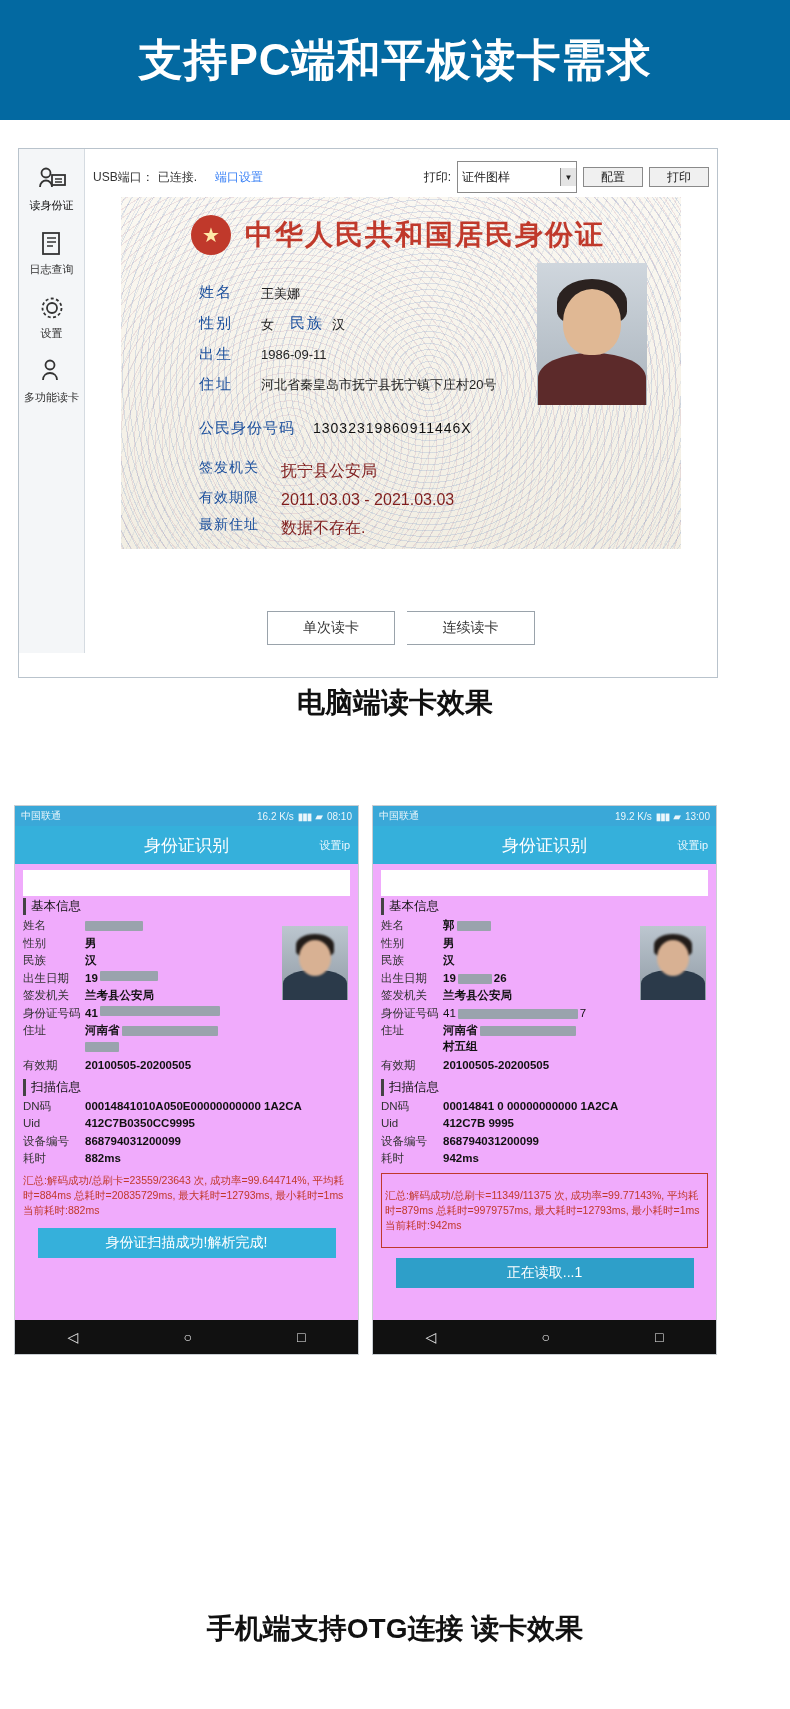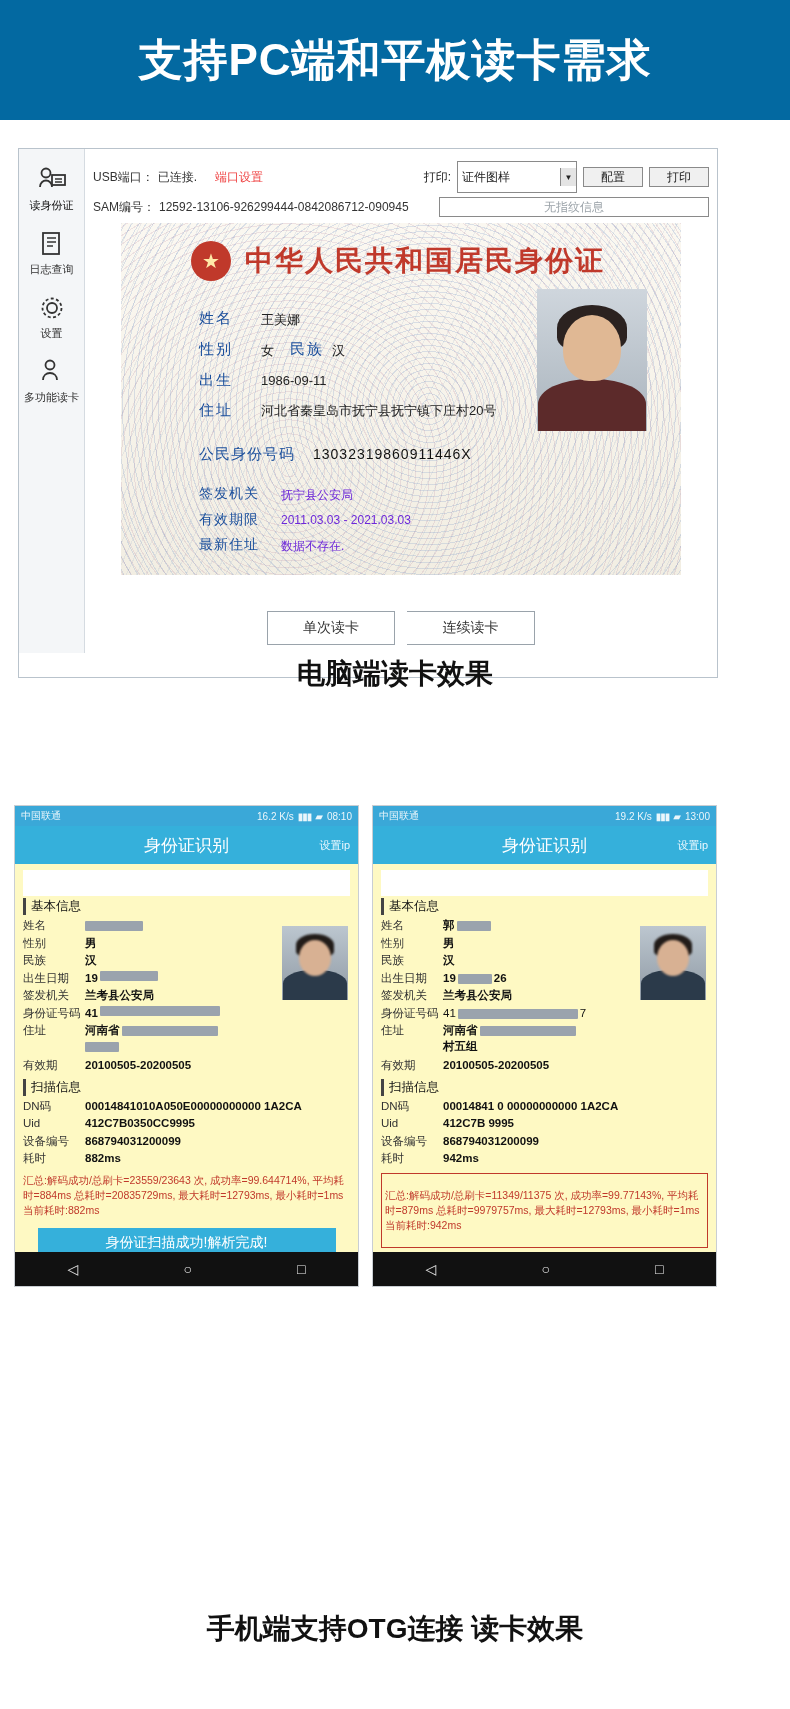--- a/index.html
+++ b/index.html
@@ -72,21 +72,21 @@
 
   .content { flex: 1; position: relative; padding: 12px 8px; }
 
   .toolbar-row {
     display: flex; align-items: center;
     font-size: 12px;
     margin-bottom: 4px;
   }
   .tl-label { color: #333; margin-right: 4px; }
   .tl-val { color: #333; margin-right: 18px; }
-  .tl-link { color: #ef4444; margin-right: 8px; }
+  .tl-link { color: #3b82f6; margin-right: 8px; }
 
   .print-box {
     margin-left: auto;
     display: flex; align-items: center; gap: 6px;
   }
   .sel {
     display: flex; align-items: center;
     border: 1px solid #8a8a8a; background: #ffffff;
     height: 32px; font-size: 12px; padding: 0 0 0 4px;
     min-width: 120px;
@@ -150,21 +150,21 @@
   .idnum-row {
     position: absolute; left: 78px; top: 222px;
     display: flex; align-items: baseline;
   }
   .idnum-key { color: #1b4f9c; font-size: 15px; letter-spacing: 1px; }
   .idnum-val { color: #111; font-size: 14px; margin-left: 18px; letter-spacing: 1px; }
 
   .extra { position: absolute; left: 78px; top: 262px; width: 400px; }
   .erow { display: flex; font-size: 14px; margin-bottom: 7px; }
   .ekey { color: #1b4f9c; width: 82px; letter-spacing: 1px; flex: none; }
-  .eval { color: #6d28d9; font-size: 12px; padding-top: 2px; }
+  .eval { color: #7f1d1d; font-size: 16px; padding-top: 2px; }
 
   .photo {
     position: absolute; right: 34px; top: 66px;
     width: 110px; height: 142px;
     background: linear-gradient(180deg,#cfd6dd,#aab4bd);
     overflow: hidden;
   }
   .photo .face {
     position: absolute; left: 50%; top: 26px; transform: translateX(-50%);
     width: 58px; height: 66px; border-radius: 50% 50% 45% 45%;
@@ -190,28 +190,28 @@
     width: 128px; height: 34px;
     display: flex; align-items: center; justify-content: center;
     font-size: 14px; color: #333;
   }
   .read-btn + .read-btn { border-left: none; }
 
   .caption {
     position: absolute; left: 0; width: 790px;
     text-align: center; font-size: 28px; font-weight: bold; color: #111;
   }
-  .caption.c1 { top: 655px; }
+  .caption.c1 { top: 684px; }
   .caption.c2 { top: 1610px; }
 
   
   .phone {
     position: absolute;
-    width: 345px; height: 482px;
-    background: #fef9c3;
+    width: 345px; height: 550px;
+    background: #f0abfc;
     border: 1px solid #c9ced3;
     overflow: hidden;
   }
   .phone.left { left: 14px; top: 805px; }
   .phone.right { left: 372px; top: 805px; }
 
   .status-bar {
     height: 20px; background: #3aa8d8; color: #eaf6fb;
     display: flex; align-items: center; padding: 0 6px;
     font-size: 10px;
@@ -373,25 +373,20 @@
           <span>打印:</span>
           <div class="sel">
             <span class="sel-text">证件图样</span>
             <span class="sel-arrow">▼</span>
           </div>
           <div class="btn-sm">配置</div>
           <div class="btn-sm">打印</div>
         </div>
       </div>
 
-      <div class="row2">
-        <span class="tl-label">SAM编号：</span>
-        <span class="tl-val">12592-13106-926299444-0842086712-090945</span>
-        <div class="finger-bar">无指纹信息</div>
-      </div>
 
       <div class="idcard">
         <div class="guilloche"></div>
 
         <div class="card-head">
           <div class="emblem">★</div>
           <div class="card-title">中华人民共和国居民身份证</div>
         </div>
 
         <div class="fields">

